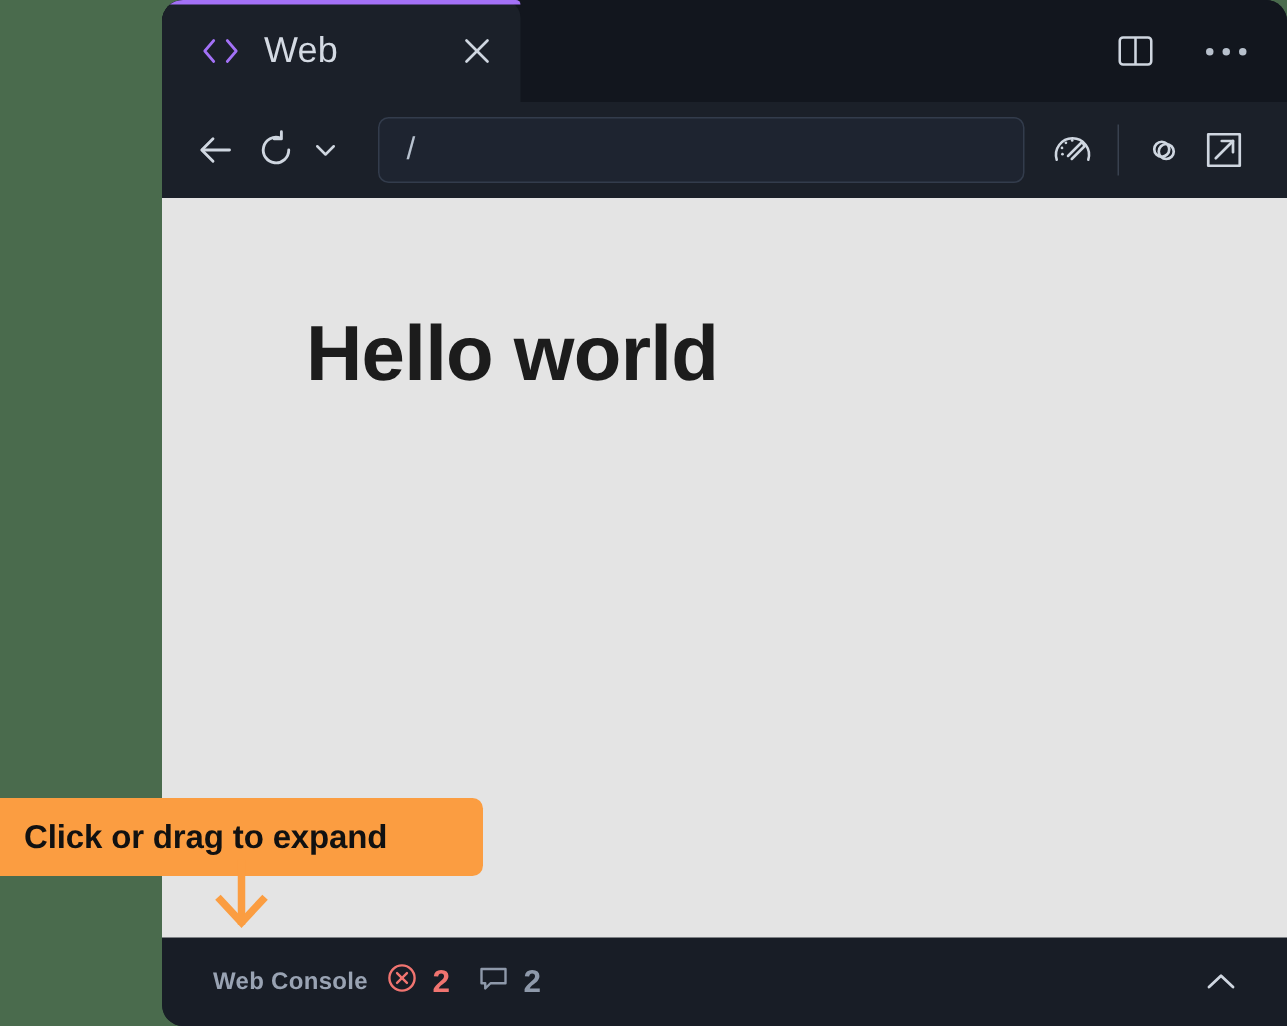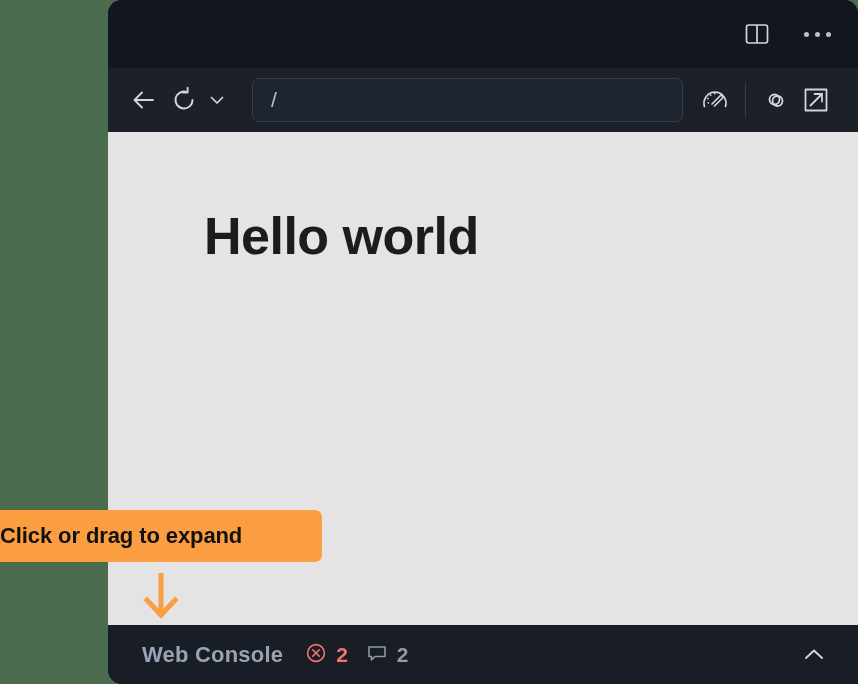--- a/index.html
+++ b/index.html
@@ -179,24 +179,24 @@
     height: 59px;
     background: #181d26;
     display: flex;
     align-items: center;
     padding: 0 26px 0 34px;
     flex: 0 0 auto;
     border-radius: 0 0 0 14px;
   }
   #console-title {
     color: #99a3b3;
-    font-size: 22px;
+    font-size: 16px;
     font-weight: bold;
     letter-spacing: .2px;
-    margin-right: 22px;
+    margin-right: 12px;
   }
   .counter {
     display: flex;
     align-items: center;
     gap: 9px;
     margin-right: 18px;
   }
   .counter-val {
     font-size: 21px;
     font-weight: bold;
@@ -209,27 +209,28 @@
     display: flex;
     align-items: center;
     justify-content: center;
     color: #cfd6e0;
   }
 
   
   #callout {
     position: absolute;
     left: 0;
-    top: 510px;
+    top: 532px;
     width: 322px;
     height: 52px;
     background: #fb9d41;
     border-radius: 0 7px 7px 0;
     display: flex;
     align-items: center;
+    padding-left: 16px;
     z-index: 30;
   }
   #callout-text {
     color: #111111;
     font-size: 22px;
     font-weight: bold;
     letter-spacing: -0.1px;
     white-space: nowrap;
   }
   #callout-arrow {
@@ -241,20 +242,35 @@
     z-index: 30;
   }
 </style>
 </head>
 <body>
 
 <div id="browser-window">
 
   <div id="tab-strip">
 
+    <div class="tab">
+      <span class="tab-code-icon">
+        <svg width="26" height="20" viewBox="0 0 26 20" fill="none" stroke="currentColor" stroke-width="1.8" stroke-linecap="round" stroke-linejoin="round">
+          <polyline points="8.5,3 2.5,10 8.5,17"></polyline>
+          <polyline points="17.5,3 23.5,10 17.5,17"></polyline>
+        </svg>
+      </span>
+      <span class="tab-title">Web</span>
+      <span class="tab-close">
+        <svg width="22" height="22" viewBox="0 0 22 22" fill="none" stroke="currentColor" stroke-width="1.8" stroke-linecap="round">
+          <line x1="4" y1="4" x2="18" y2="18"></line>
+          <line x1="18" y1="4" x2="4" y2="18"></line>
+        </svg>
+      </span>
+    </div>
 
     <div id="tab-strip-right">
       <span class="strip-btn">
         <svg width="28" height="28" viewBox="0 0 28 28" fill="none" stroke="currentColor" stroke-width="1.7" stroke-linejoin="round">
           <rect x="3.5" y="5" width="21" height="18" rx="2.2"></rect>
           <line x1="14" y1="5" x2="14" y2="23"></line>
         </svg>
       </span>
       <span class="strip-btn">
         <span class="dots">

